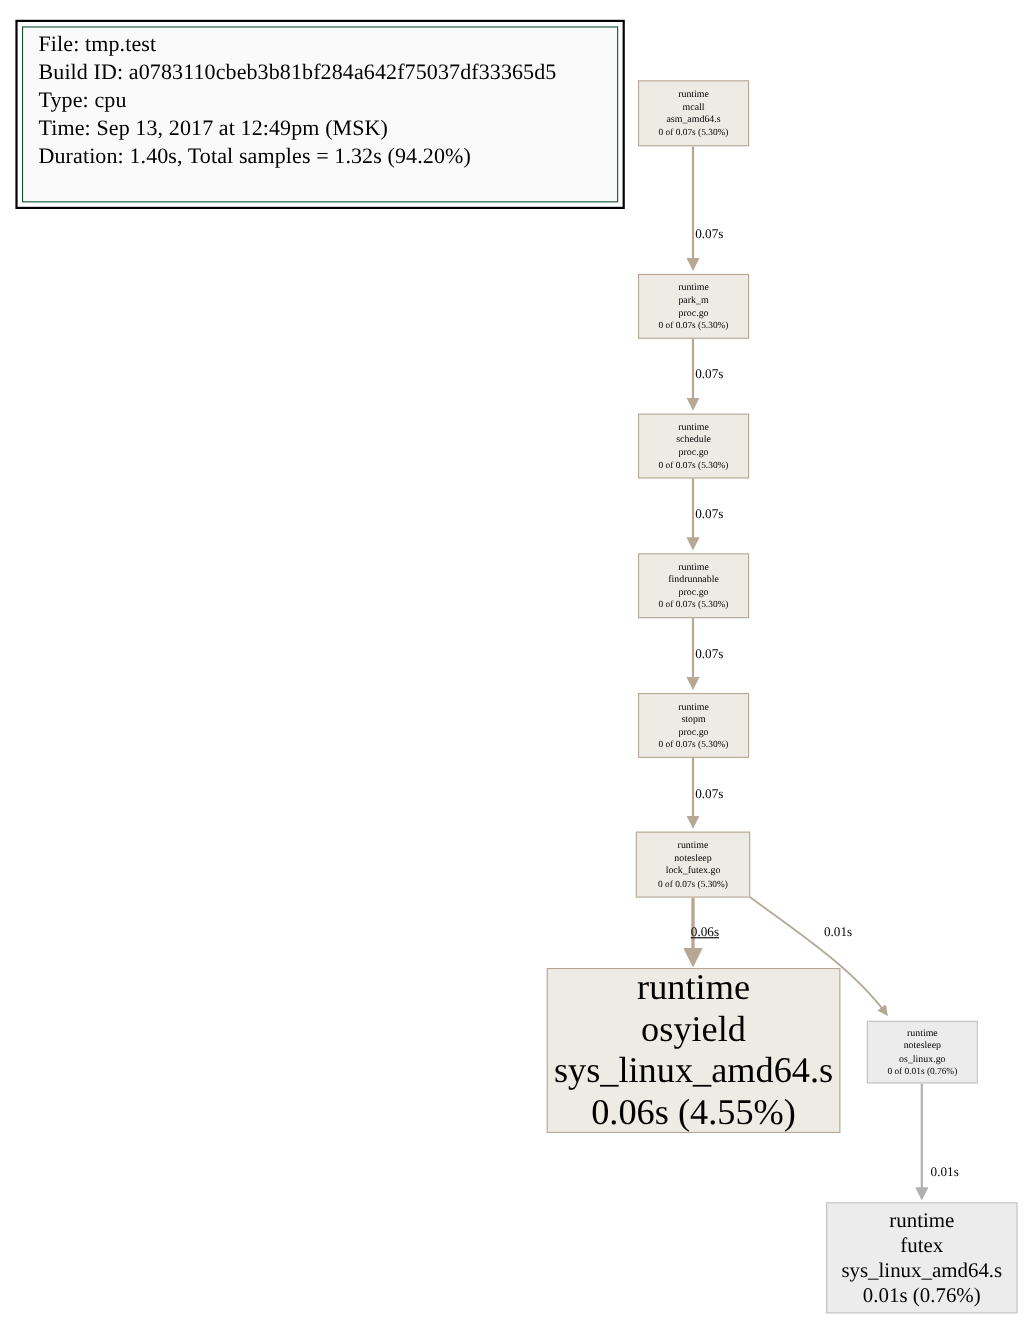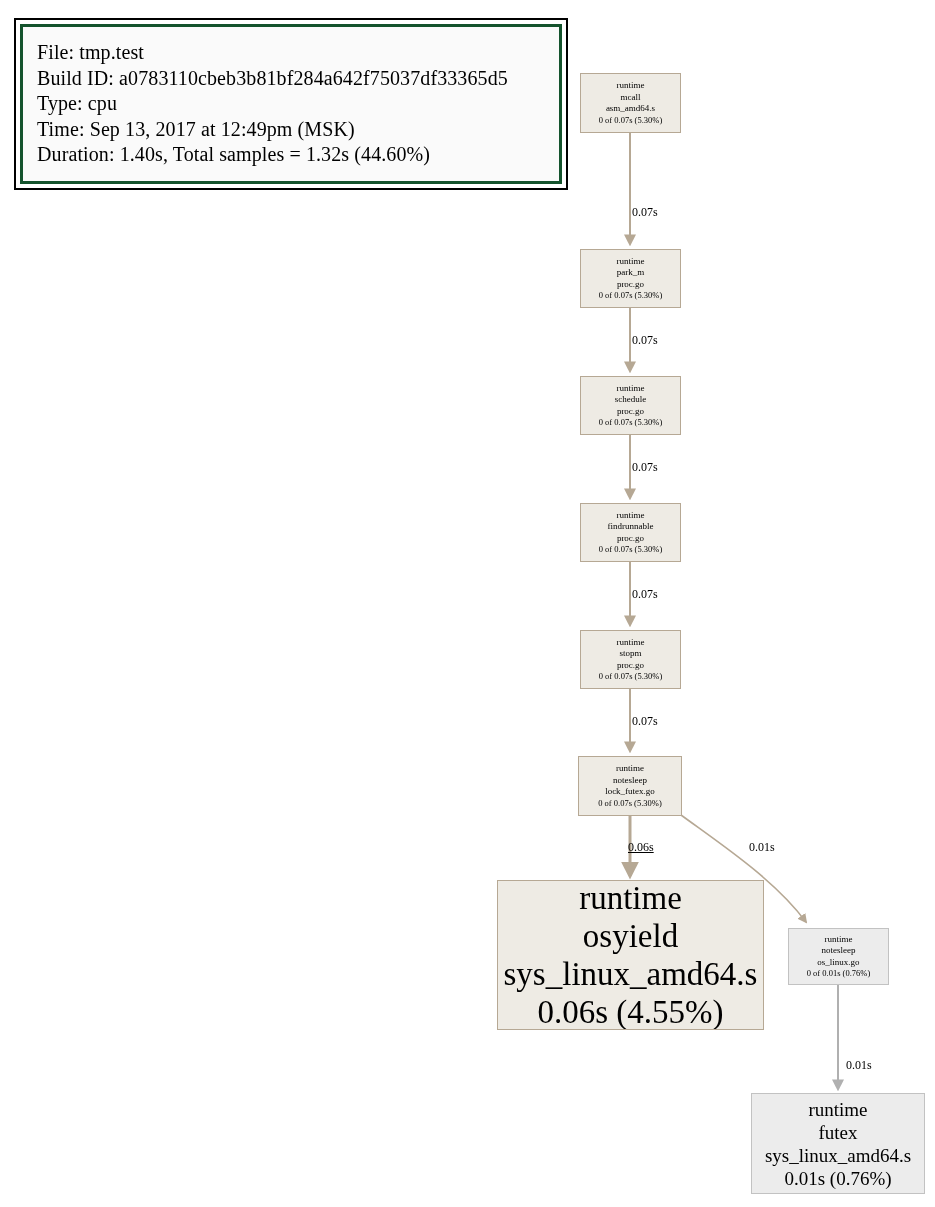--- a/index.html
+++ b/index.html
@@ -34,24 +34,24 @@
     border: 2px solid #000000;
     background: #ffffff;
     box-sizing: border-box;
   }
   .legend-inner {
     position: absolute;
     left: 4px;
     top: 4px;
     right: 4px;
     bottom: 4px;
-    border: 3px solid #14532d;
+    border: 1px solid #14532d;
     background: #fafafa;
     box-sizing: border-box;
-    padding: 13px 0 0 14px;
+    padding: 3px 0 0 14px;
   }
   .legend-line {
     font-size: 20px;
     line-height: 25.5px;
     white-space: nowrap;
     letter-spacing: 0.1px;
   }
 
   
   .node {
@@ -109,21 +109,21 @@
 <body>
 
 <div id="canvas">
 
   <div class="legend-outer">
     <div class="legend-inner">
       <div class="legend-line">File: tmp.test</div>
       <div class="legend-line">Build ID: a0783110cbeb3b81bf284a642f75037df33365d5</div>
       <div class="legend-line">Type: cpu</div>
       <div class="legend-line">Time: Sep 13, 2017 at 12:49pm (MSK)</div>
-      <div class="legend-line">Duration: 1.40s, Total samples = 1.32s (44.60%)</div>
+      <div class="legend-line">Duration: 1.40s, Total samples = 1.32s (94.20%)</div>
     </div>
   </div>
 
   <svg id="edges" viewBox="0 0 935 1207" width="935" height="1207">
     <defs>
       <marker id="arrow-tan" viewBox="0 0 10 10" refX="8" refY="5" markerWidth="6" markerHeight="6" orient="auto-start-reverse">
         <path d="M 0 0 L 10 5 L 0 10 z" fill="#b6a894"></path>
       </marker>
       <marker id="arrow-gray" viewBox="0 0 10 10" refX="8" refY="5" markerWidth="6" markerHeight="6" orient="auto-start-reverse">
         <path d="M 0 0 L 10 5 L 0 10 z" fill="#b0b0b0"></path>

